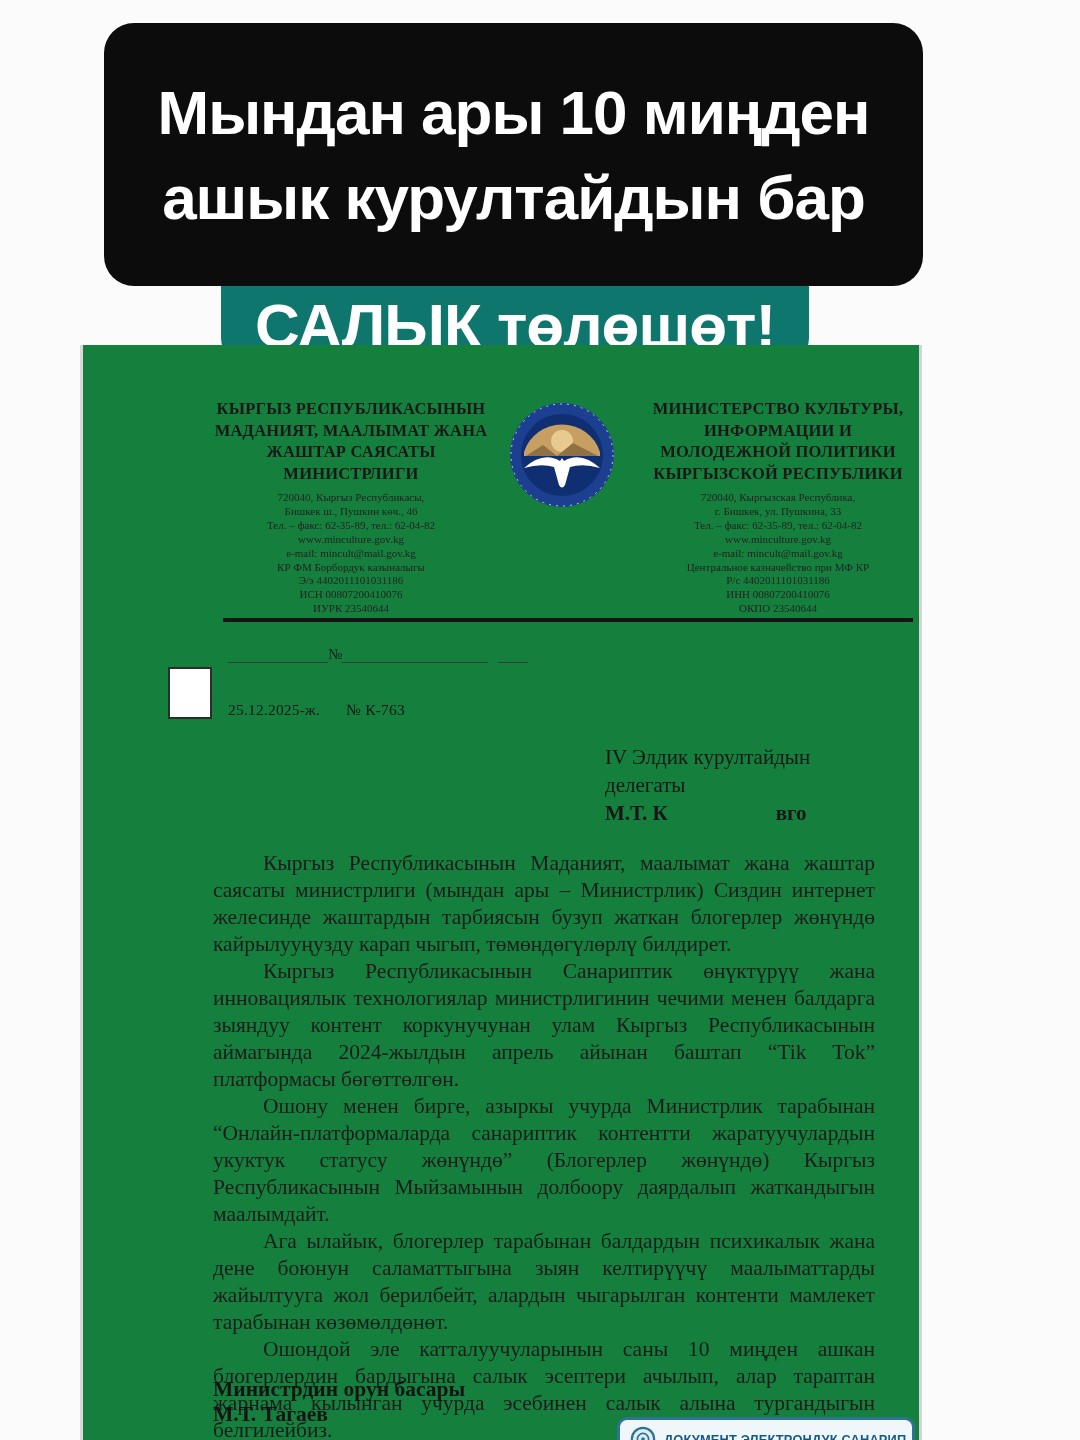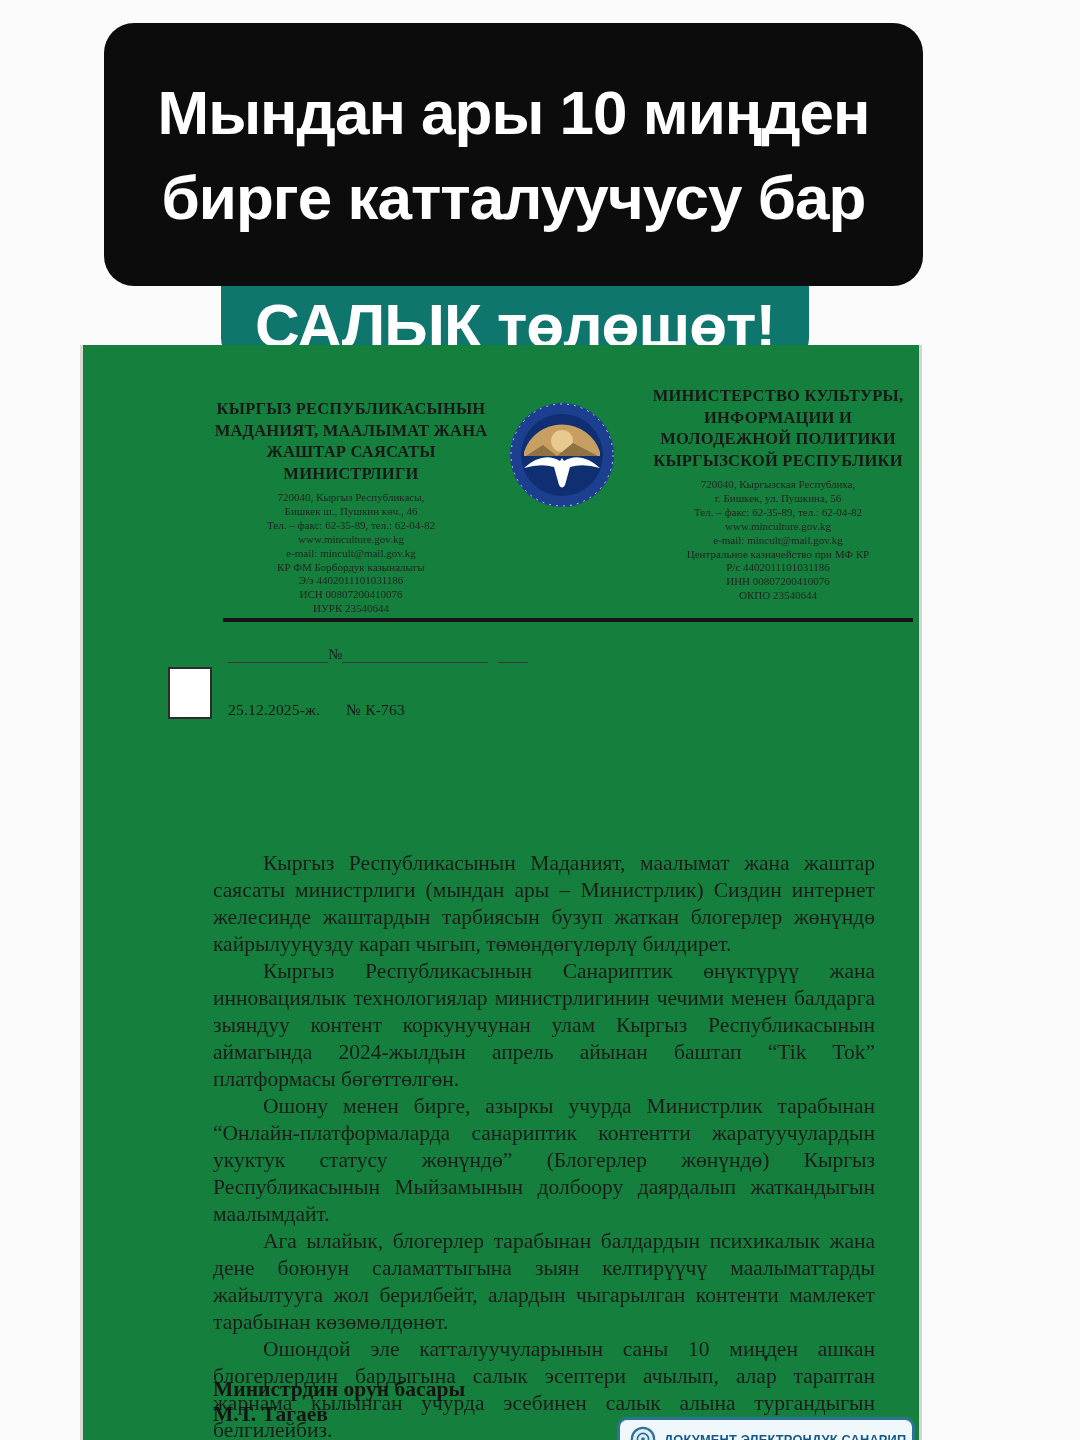--- a/index.html
+++ b/index.html
@@ -36,21 +36,21 @@
   .page{
     position:absolute; left:80px; top:345px; width:842px; height:1095px;
     background:#15803d;
     border-left:3px solid #d8d8d8; border-right:3px solid #d4d4d4;
     overflow:hidden;
   }
 
   
   .lh-col{ position:absolute; text-align:center; }
   .lh-col.left { left:128px; top:53px; width:280px; }
-  .lh-col.right{ left:552px; top:40px; width:286px; }
+  .lh-col.right{ left:552px; top:53px; width:286px; }
   .lh-title{
     font-weight:700; font-size:16.5px; line-height:21.5px;
     white-space:pre-line; color:#181818; letter-spacing:.2px;
   }
   .lh-address{ margin-top:7px; font-size:11px; line-height:13.9px; color:#222; }
   .emblem{ position:absolute; left:424px; top:55px; width:110px; height:110px; }
 
   .rule{
     position:absolute; left:140px; top:273px; width:690px; height:4px;
     background:#141414;
@@ -107,21 +107,21 @@
     white-space:nowrap;
   }
 </style>
 </head>
 <body>
 
 <div class="stage">
 
   <div class="banner-main">
       <div>Мындан ары 10 миңден</div>
-      <div>бирге катталуучусу бар</div>
+      <div>ашык курултайдын бар</div>
     </div>
   <div class="banner-tail">САЛЫК төлөшөт!</div>
 
   <div class="page">
 
     <div class="lh-col left">
       <div class="lh-title">КЫРГЫЗ РЕСПУБЛИКАСЫНЫН
 МАДАНИЯТ, МААЛЫМАТ ЖАНА
 ЖАШТАР САЯСАТЫ
 МИНИСТРЛИГИ</div>
@@ -150,21 +150,21 @@
       </svg>
     </div>
 
     <div class="lh-col right">
       <div class="lh-title">МИНИСТЕРСТВО КУЛЬТУРЫ,
 ИНФОРМАЦИИ И
 МОЛОДЕЖНОЙ ПОЛИТИКИ
 КЫРГЫЗСКОЙ РЕСПУБЛИКИ</div>
       <div class="lh-address">
           <div>720040, Кыргызская Республика,</div>
-          <div>г. Бишкек, ул. Пушкина, 56</div>
+          <div>г. Бишкек, ул. Пушкина, 33</div>
           <div>Тел. – факс: 62-35-89, тел.: 62-04-82</div>
           <div>www.minculture.gov.kg</div>
           <div>e-mail: mincult@mail.gov.kg</div>
           <div>Центральное казначейство при МФ КР</div>
           <div>Р/с 4402011101031186</div>
           <div>ИНН 00807200410076</div>
           <div>ОКПО 23540644</div>
         </div>
     </div>
 
@@ -174,20 +174,29 @@
     <div class="ref-line">
       <span class="u u1"></span>
         <span>№</span>
         <span class="u u2"></span>
         <span class="u u3"></span>
     </div>
     <div class="ref-date">
       <span>25.12.2025-ж.</span><span>№ К-763</span>
     </div>
 
+    <div class="recipient">
+      <div>
+          <div>IV Элдик курултайдын</div>
+          <div>делегаты</div>
+        </div>
+      <div class="name-row">
+        <span>М.Т. К</span><span class="name-gap"></span><span>вго</span>
+      </div>
+    </div>
 
     <div class="body-text">
         <div>Кыргыз Республикасынын Маданият, маалымат жана жаштар саясаты министрлиги (мындан ары – Министрлик) Сиздин интернет желесинде жаштардын тарбиясын бузуп жаткан блогерлер жөнүндө кайрылууңузду карап чыгып, төмөндөгүлөрлү билдирет.</div>
         <div>Кыргыз Республикасынын Санариптик өнүктүрүү жана инновациялык технологиялар министрлигинин чечими менен балдарга зыяндуу контент коркунучунан улам Кыргыз Республикасынын аймагында 2024-жылдын апрель айынан баштап “Tik Tok” платформасы бөгөттөлгөн.</div>
         <div>Ошону менен бирге, азыркы учурда Министрлик тарабынан “Онлайн-платформаларда санариптик контентти жаратуучулардын укуктук статусу жөнүндө” (Блогерлер жөнүндө) Кыргыз Республикасынын Мыйзамынын долбоору даярдалып жаткандыгын маалымдайт.</div>
         <div>Ага ылайык, блогерлер тарабынан балдардын психикалык жана дене боюнун саламаттыгына зыян келтирүүчү маалыматтарды жайылтууга жол берилбейт, алардын чыгарылган контенти мамлекет тарабынан көзөмөлдөнөт.</div>
         <div>Ошондой эле катталуучуларынын саны 10 миңден ашкан блогерлердин бардыгына салык эсептери ачылып, алар тараптан жарнама кылынган учурда эсебинен салык алына тургандыгын белгилейбиз.</div>
       </div>
 
     <div class="sign-row">

